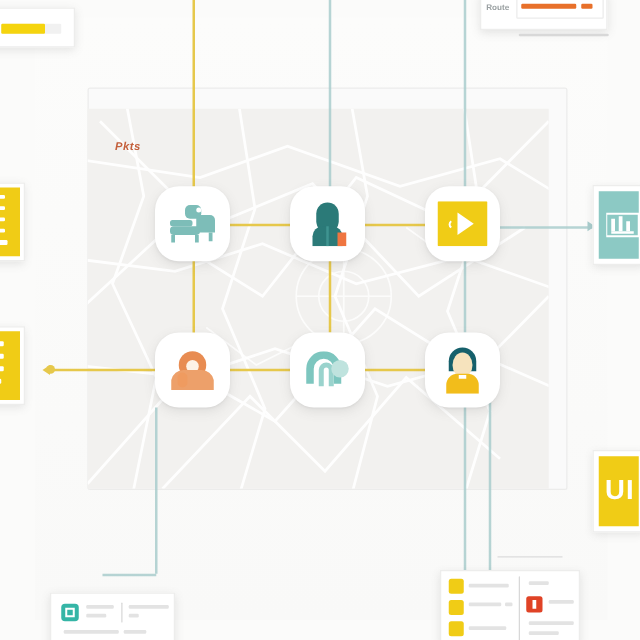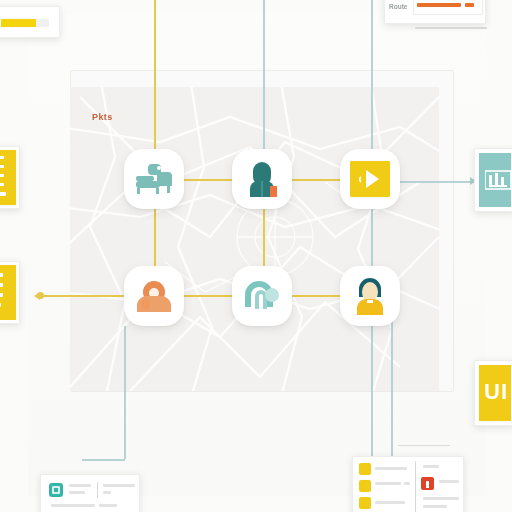--- a/index.html
+++ b/index.html
@@ -62,20 +62,21 @@
   .bar.y{background:#f5d40e;}
   .bar.o{background:#e8702a;}
   .bar.w{background:#ffffff;}
   .bar.g{background:#d8d8d8;}
 
   .label-pkts{
     position:absolute;left:92px;top:112px;
     font-size:9px;font-weight:700;letter-spacing:.4px;
     color:#c4603c;
     filter:blur(.35px);
+    font-style:italic;
   }
   .label-route{
     position:absolute;left:389px;top:3px;
     font-size:6.5px;font-weight:700;color:#9aa0a2;
     filter:blur(.3px);
   }
   .redbadge{position:absolute;background:#e04326;border-radius:2px;}
   .tealbadge{position:absolute;background:#35b5a6;border-radius:3px;}
 </style>
 </head>

